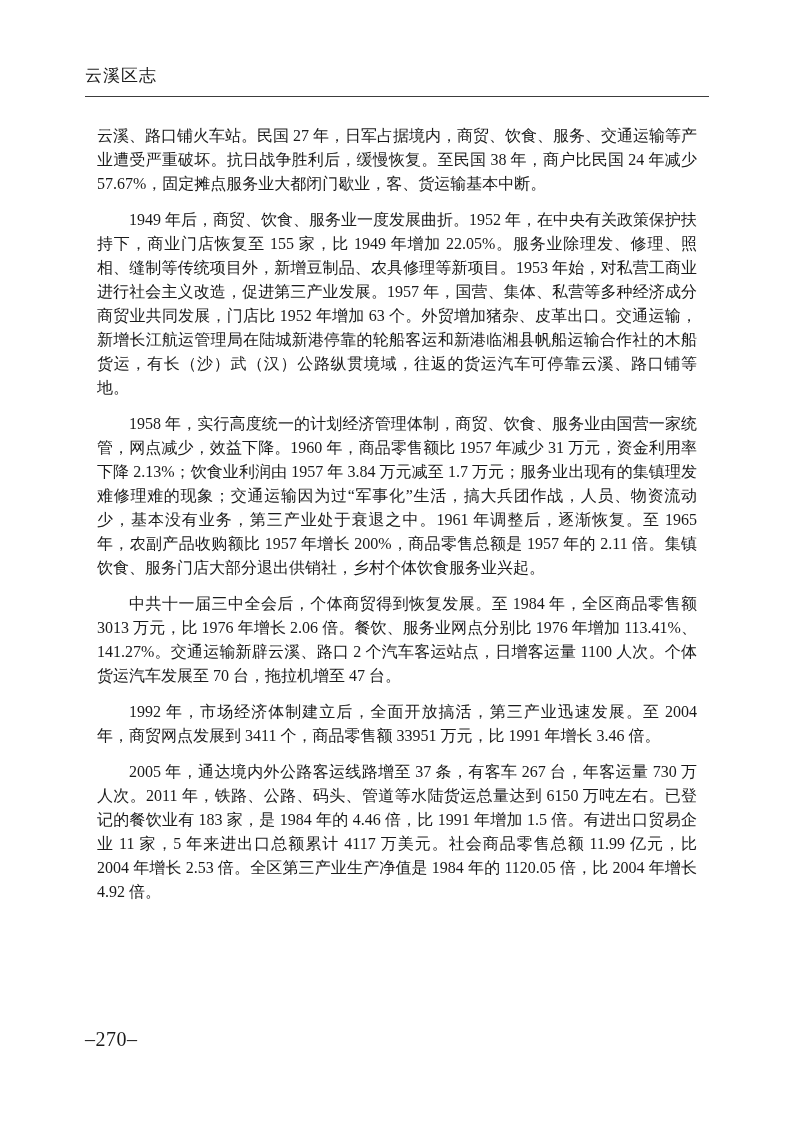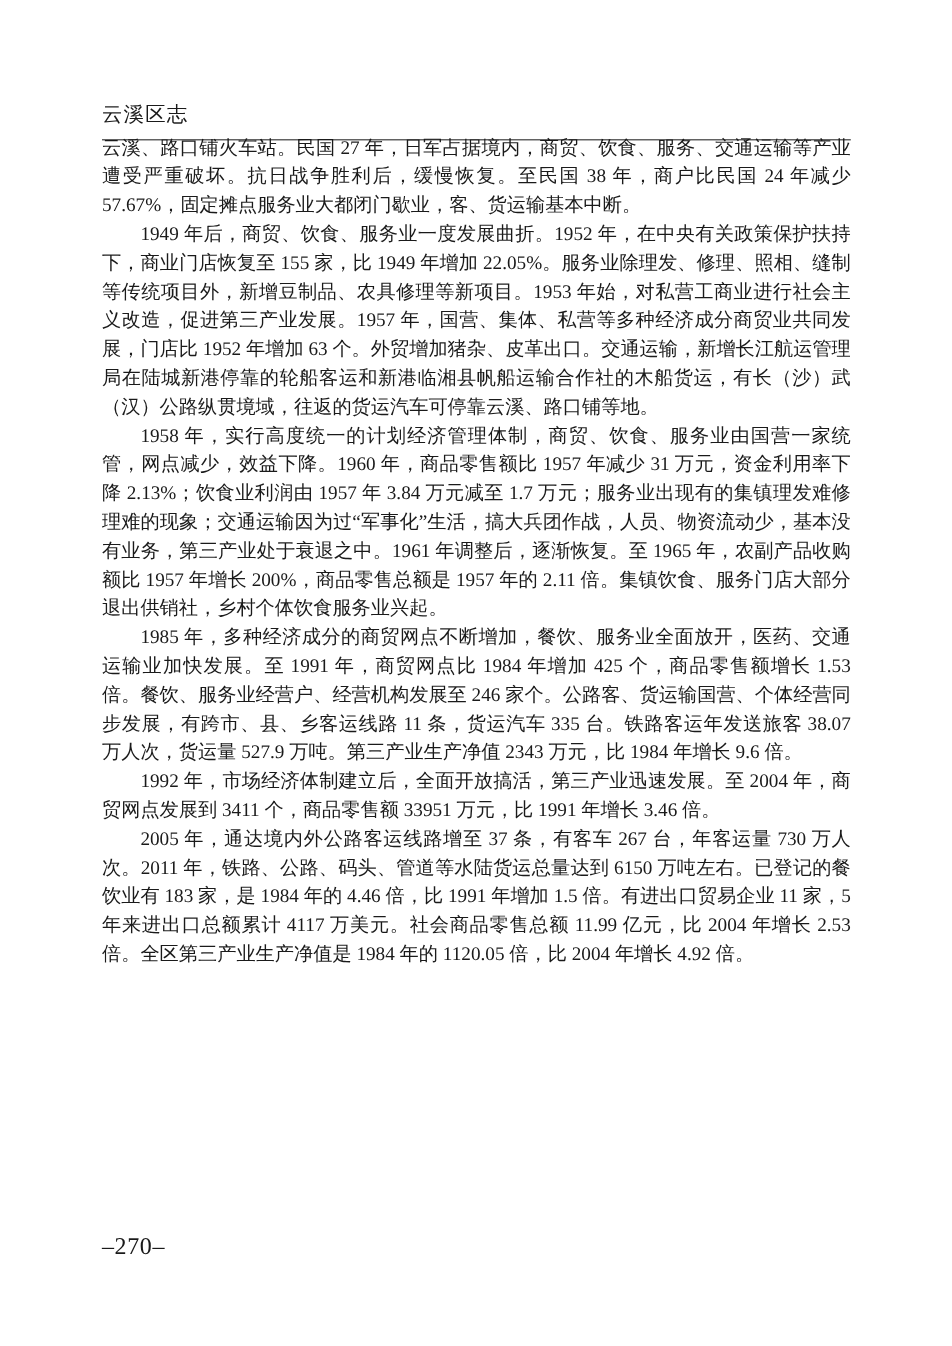--- a/index.html
+++ b/index.html
@@ -11,21 +11,21 @@
     position: relative;
     width: 793px;
     height: 1122px;
     background: #ffffff;
     color: #1a1a1a;
     overflow: hidden;
     font-family: "Liberation Serif", "DejaVu Serif", serif;
   }
   .header {
     position: absolute;
-    top: 84px;
+    top: 64px;
     left: 85px;
     width: 624px;
     border-bottom: 1.5px solid #3c3c3c;
     padding-bottom: 9px;
   }
   .header-title {
     font-family: "Liberation Sans", "DejaVu Sans", sans-serif;
     font-size: 17px;
     letter-spacing: 1px;
     color: #1a1a1a;
@@ -34,21 +34,21 @@
     position: absolute;
     top: 112px;
     left: 85px;
     width: 624px;
     font-size: 16px;
     line-height: 24px;
     text-align: justify;
     text-justify: inter-ideograph;
   }
   .para {
-    margin: 0;
+    margin: 12px;
     padding: 0;
     text-indent: 2em;
   }
   .para.no-indent {
     text-indent: 0;
   }
   .footer {
     position: absolute;
     top: 1028px;
     left: 85px;
@@ -63,21 +63,21 @@
 <div class="page">
 
   <div class="header">
     <span class="header-title">云溪区志</span>
   </div>
 
   <div class="body-text">
     <p class="para no-indent">云溪、路口铺火车站。民国 27 年，日军占据境内，商贸、饮食、服务、交通运输等产业遭受严重破坏。抗日战争胜利后，缓慢恢复。至民国 38 年，商户比民国 24 年减少 57.67%，固定摊点服务业大都闭门歇业，客、货运输基本中断。</p>
     <p class="para">1949 年后，商贸、饮食、服务业一度发展曲折。1952 年，在中央有关政策保护扶持下，商业门店恢复至 155 家，比 1949 年增加 22.05%。服务业除理发、修理、照相、缝制等传统项目外，新增豆制品、农具修理等新项目。1953 年始，对私营工商业进行社会主义改造，促进第三产业发展。1957 年，国营、集体、私营等多种经济成分商贸业共同发展，门店比 1952 年增加 63 个。外贸增加猪杂、皮革出口。交通运输，新增长江航运管理局在陆城新港停靠的轮船客运和新港临湘县帆船运输合作社的木船货运，有长（沙）武（汉）公路纵贯境域，往返的货运汽车可停靠云溪、路口铺等地。</p>
     <p class="para">1958 年，实行高度统一的计划经济管理体制，商贸、饮食、服务业由国营一家统管，网点减少，效益下降。1960 年，商品零售额比 1957 年减少 31 万元，资金利用率下降 2.13%；饮食业利润由 1957 年 3.84 万元减至 1.7 万元；服务业出现有的集镇理发难修理难的现象；交通运输因为过“军事化”生活，搞大兵团作战，人员、物资流动少，基本没有业务，第三产业处于衰退之中。1961 年调整后，逐渐恢复。至 1965 年，农副产品收购额比 1957 年增长 200%，商品零售总额是 1957 年的 2.11 倍。集镇饮食、服务门店大部分退出供销社，乡村个体饮食服务业兴起。</p>
-    <p class="para">1985 年，多种经济成分的商贸网点不断增加，餐饮、服务业全面放开，医药、交通运输业加快发展。至 1991 年，商贸网点比 1984 年增加 425 个，商品零售额增长 1.53 倍。餐饮、服务业经营户、经营机构发展至 246 家个。公路客、货运输国营、个体经营同步发展，有跨市、县、乡客运线路 11 条，货运汽车 335 台。铁路客运年发送旅客 38.07 万人次，货运量 527.9 万吨。第三产业生产净值 2343 万元，比 1984 年增长 9.6 倍。</p>
+    <p class="para">中共十一届三中全会后，个体商贸得到恢复发展。至 1984 年，全区商品零售额 3013 万元，比 1976 年增长 2.06 倍。餐饮、服务业网点分别比 1976 年增加 113.41%、141.27%。交通运输新辟云溪、路口 2 个汽车客运站点，日增客运量 1100 人次。个体货运汽车发展至 70 台，拖拉机增至 47 台。</p>
     <p class="para">1992 年，市场经济体制建立后，全面开放搞活，第三产业迅速发展。至 2004 年，商贸网点发展到 3411 个，商品零售额 33951 万元，比 1991 年增长 3.46 倍。</p>
     <p class="para">2005 年，通达境内外公路客运线路增至 37 条，有客车 267 台，年客运量 730 万人次。2011 年，铁路、公路、码头、管道等水陆货运总量达到 6150 万吨左右。已登记的餐饮业有 183 家，是 1984 年的 4.46 倍，比 1991 年增加 1.5 倍。有进出口贸易企业 11 家，5 年来进出口总额累计 4117 万美元。社会商品零售总额 11.99 亿元，比 2004 年增长 2.53 倍。全区第三产业生产净值是 1984 年的 1120.05 倍，比 2004 年增长 4.92 倍。</p>
   </div>
 
   <div class="footer">
     <span>–270–</span>
   </div>
 
 </div>
 

